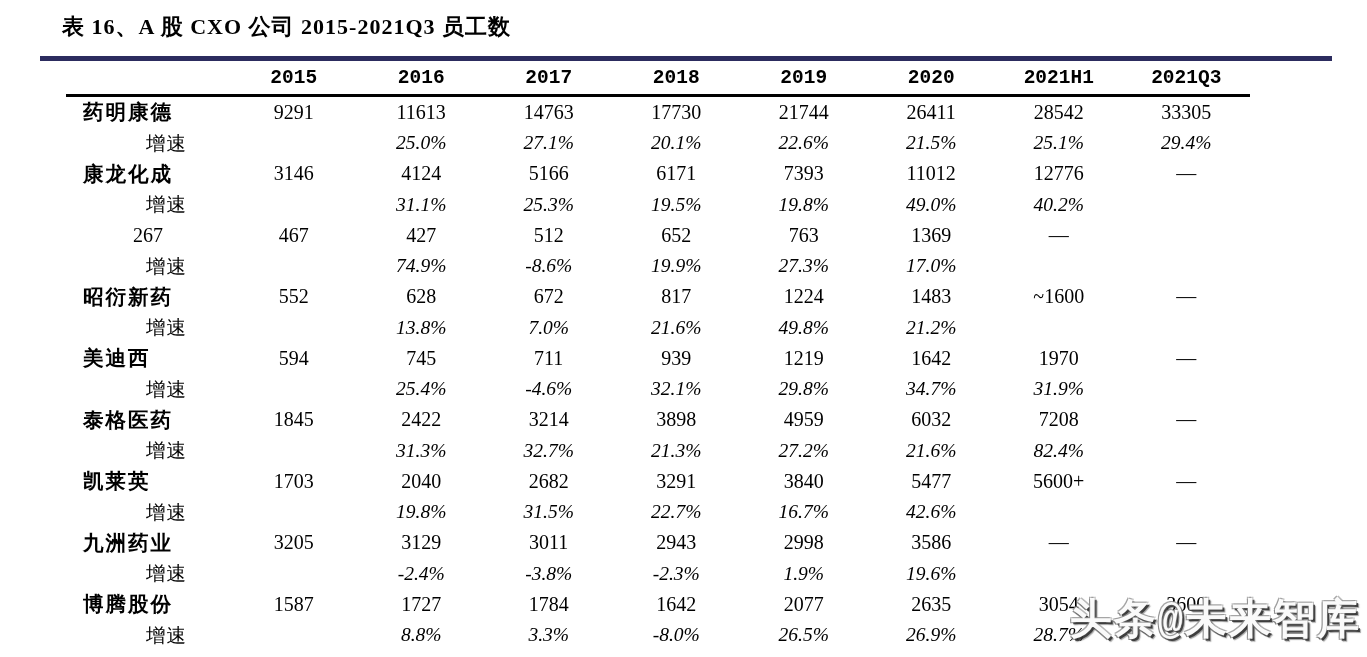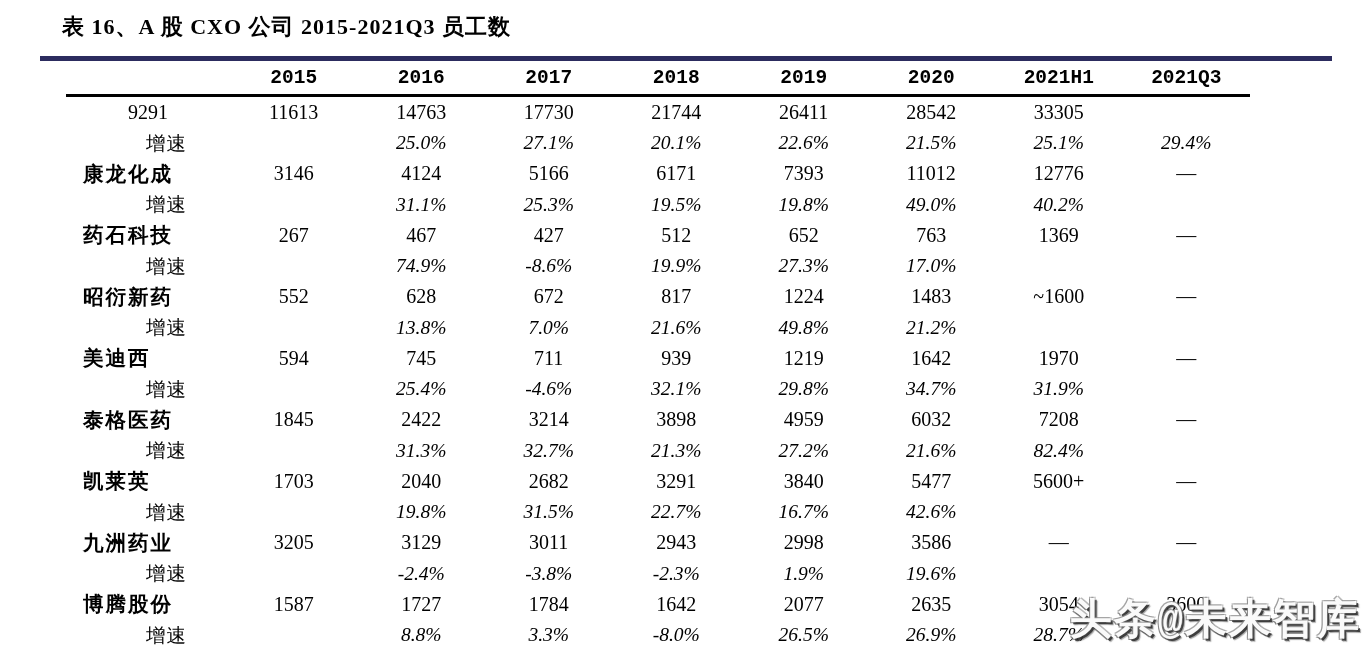--- a/index.html
+++ b/index.html
@@ -115,20 +115,21 @@
       <div class="header-cell">2016</div>
       <div class="header-cell">2017</div>
       <div class="header-cell">2018</div>
       <div class="header-cell">2019</div>
       <div class="header-cell">2020</div>
       <div class="header-cell">2021H1</div>
       <div class="header-cell">2021Q3</div>
     </div>
     <div id="table-body">
         <div class="trow">
+          <div class="cell name-cell">药明康德</div>
           <div class="cell">9291</div>
           <div class="cell">11613</div>
           <div class="cell">14763</div>
           <div class="cell">17730</div>
           <div class="cell">21744</div>
           <div class="cell">26411</div>
           <div class="cell">28542</div>
           <div class="cell">33305</div>
         </div>
         <div class="trow">
@@ -158,21 +159,20 @@
           <div class="cell growth-cell"></div>
           <div class="cell growth-cell">31.1%</div>
           <div class="cell growth-cell">25.3%</div>
           <div class="cell growth-cell">19.5%</div>
           <div class="cell growth-cell">19.8%</div>
           <div class="cell growth-cell">49.0%</div>
           <div class="cell growth-cell">40.2%</div>
           <div class="cell growth-cell"></div>
         </div>
         <div class="trow">
-          <div class="cell name-cell">药石科技</div>
           <div class="cell">267</div>
           <div class="cell">467</div>
           <div class="cell">427</div>
           <div class="cell">512</div>
           <div class="cell">652</div>
           <div class="cell">763</div>
           <div class="cell">1369</div>
           <div class="cell">—</div>
         </div>
         <div class="trow">

